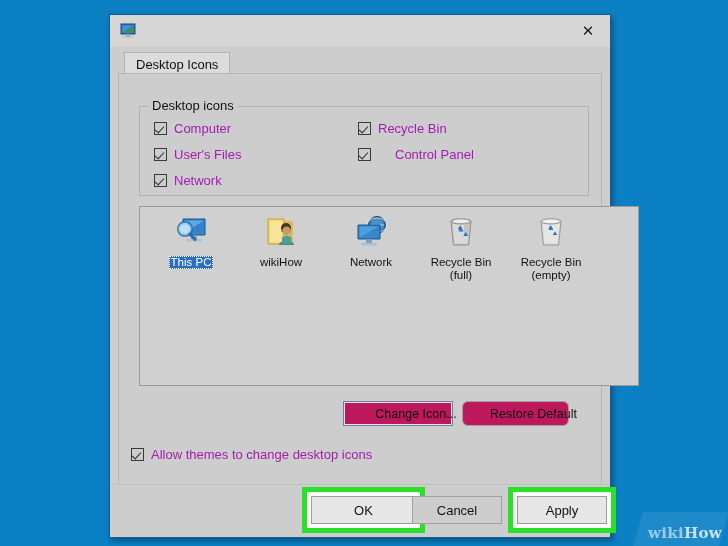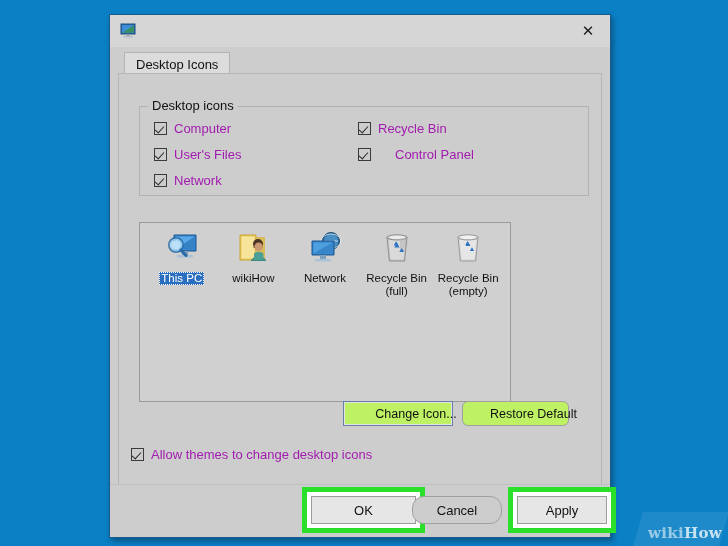--- a/index.html
+++ b/index.html
@@ -153,22 +153,22 @@
   .cblabel {
     font-size: 13px;
     color: #a21caf;
     white-space: nowrap;
   }
 
   
   #icon-preview {
     position: absolute;
     left: 20px;
-    top: 148px;
-    width: 372px;
+    top: 132px;
+    width: 500px;
     height: 180px;
     background: #d0d0d0;
     border: 1px solid #9a9a9a;
     box-sizing: border-box;
   }
   #icon-row {
     position: absolute;
     left: 6px;
     top: 6px;
     right: 6px;
@@ -198,21 +198,21 @@
     background: #2a6ec0;
     color: #ffffff;
     outline: 1px dotted #ffffff;
     outline-offset: -1px;
   }
 
   
   .btn {
     position: absolute;
     height: 25px;
-    background: #bef264;
+    background: #be185d;
     border: 1px solid #a0a0a0;
     box-sizing: border-box;
     display: flex;
     align-items: center;
     justify-content: center;
     font-size: 12.5px;
     color: #111111;
     cursor: pointer;
     white-space: nowrap;
     padding-left: 36px;
@@ -253,21 +253,21 @@
     font-size: 13px;
     color: #111111;
     cursor: pointer;
   }
   .bbtn.hl {
     background: #e6e6e6;
     border: 1px solid #9c9c9c;
     box-shadow: 0 0 0 4px #ffffff, 0 0 0 9px #2ae02a;
   }
   #btn-ok { left: 201px; width: 105px; }
-  #btn-cancel { left: 302px; width: 90px; background:#cdcdcd;border-radius:12px; }
+  #btn-cancel { left: 302px; width: 90px; background:#cdcdcd; }
   #btn-apply { left: 407px; width: 90px; }
 
   
   #watermark {
     position: absolute;
     right: 6px;
     bottom: 4px;
     font-family: "DejaVu Serif", serif;
     font-weight: bold;
     font-size: 15px;

